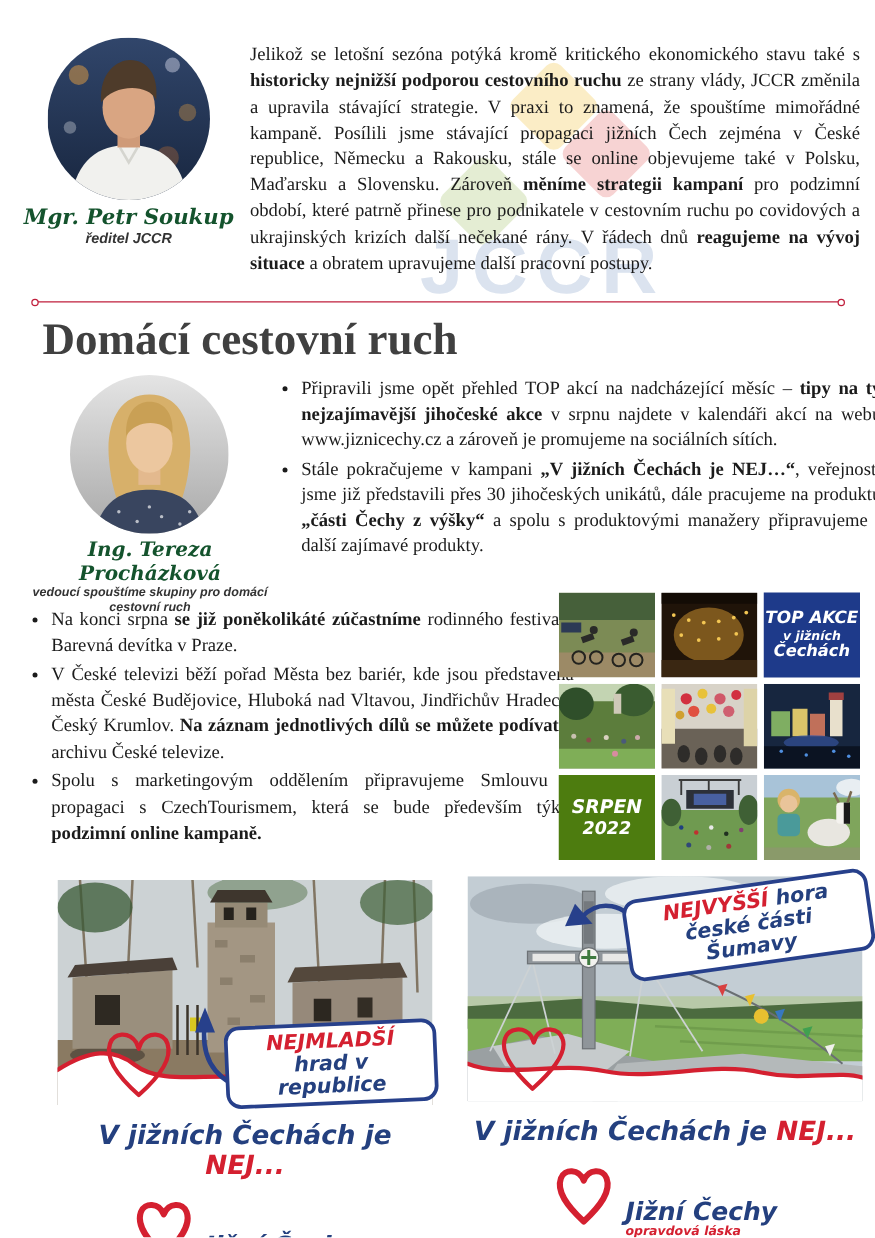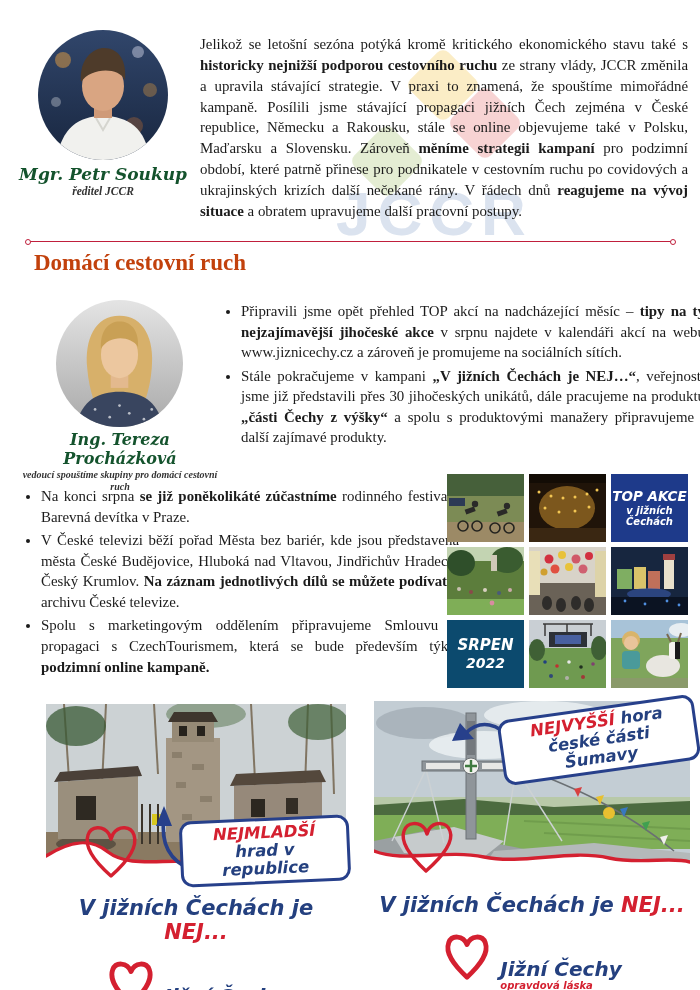--- a/index.html
+++ b/index.html
@@ -10,58 +10,58 @@
   .navy{color:#24407f;}
   .red{color:#d42030;}
   .hand{font-family:"DejaVu Sans",sans-serif;font-style:italic;font-weight:bold;}
 
   
   .portrait{border-radius:50%;overflow:hidden;display:block;}
   .portrait svg{display:block;}
   .author-block{text-align:center;}
   .author-name{font-family:"DejaVu Serif",serif;font-style:italic;font-weight:bold;
                font-size:17px;color:#14532d;}
-  .author-role{font-family:Liberation Serif, serif;font-style:italic;font-weight:bold;
+  .author-role{font-family:Liberation Sans, sans-serif;font-style:italic;font-weight:bold;
                font-size:11.5px;color:#333;margin-top:1px;}
   .intro{left:200px;top:34px;width:488px;font-size:14.9px;line-height:1.4;
          text-align:justify;margin:0;z-index:2;}
   .watermark{left:318px;top:50px;width:290px;height:205px;z-index:1;margin-left:12px;}
   .wm-sq{position:absolute;width:54px;height:54px;transform:rotate(45deg);border-radius:8px;}
   .wm-y{left:86px;top:8px;background:#f4c84e;opacity:.32;}
   .wm-r{left:128px;top:46px;background:#e26060;opacity:.28;}
   .wm-g{left:30px;top:84px;background:#a6c46e;opacity:.30;}
   .wm-text{position:absolute;left:6px;top:128px;font-family:"Liberation Sans",sans-serif;
            font-weight:bold;font-size:62px;letter-spacing:7px;color:#dbe3ef;}
 
   .divider{left:28px;top:241px;width:645px;height:0;border-top:1.6px solid #c01f3c;z-index:3;}
   .divider .dot{position:absolute;width:4px;height:4px;border:1.2px solid #c01f3c;
                 border-radius:50%;background:#fff;top:-3.4px;}
   .divider .dot-l{left:-3px;}
   .divider .dot-r{right:-3px;}
 
-  .section-title{left:34px;top:250px;margin:0;font-size:23px;font-weight:bold;color:#c2410c;}
+  .section-title{left:34px;top:250px;margin:0;font-size:36px;font-weight:bold;color:#404040;}
 
   
   .bullets{margin:0;padding:0 0 0 17px;font-size:14.9px;line-height:1.38;}
   .bullets li{text-align:justify;margin:0 0 3px 0;}
   .bullets-top{left:224px;top:301px;width:464px;}
   .bullets-bottom{left:24px;top:486px;width:418px;}
 
   
   .collage{left:447px;top:474px;width:241px;height:214px;display:grid;
            grid-template-columns:77px 77px 77px;grid-template-rows:68px 68px 68px;gap:5px;}
   .tile{width:77px;height:68px;overflow:hidden;}
   .tile svg{display:block;}
   .tile-text{display:flex;flex-direction:column;align-items:center;justify-content:center;
              color:#fff;text-align:center;line-height:1.1;}
   .tile-title{background:#1e3a8a;}
   .tile-title .l1{font-size:13.5px;}
   .tile-title .l2{font-size:10px;margin-top:2px;}
-  .tile-title .l3{font-size:10px;text-align:center;}
-  .tile-month{background:#0c4a6e;}
+  .tile-title .l3{font-size:13px;text-align:center;}
+  .tile-month{background:#4d7c0f;}
   .tile-month .l1{font-size:15px;}
   .tile-month .l2{font-size:14px;margin-top:2px;}
 
   
   .card{z-index:2;}
   .card-left{left:46px;top:704px;width:300px;}
   .card-right{left:374px;top:701px;width:316px;}
   .photo{position:relative;width:100%;height:180px;}
   .photo > svg{display:block;}
   .overlay{position:absolute;left:0;top:0;}

